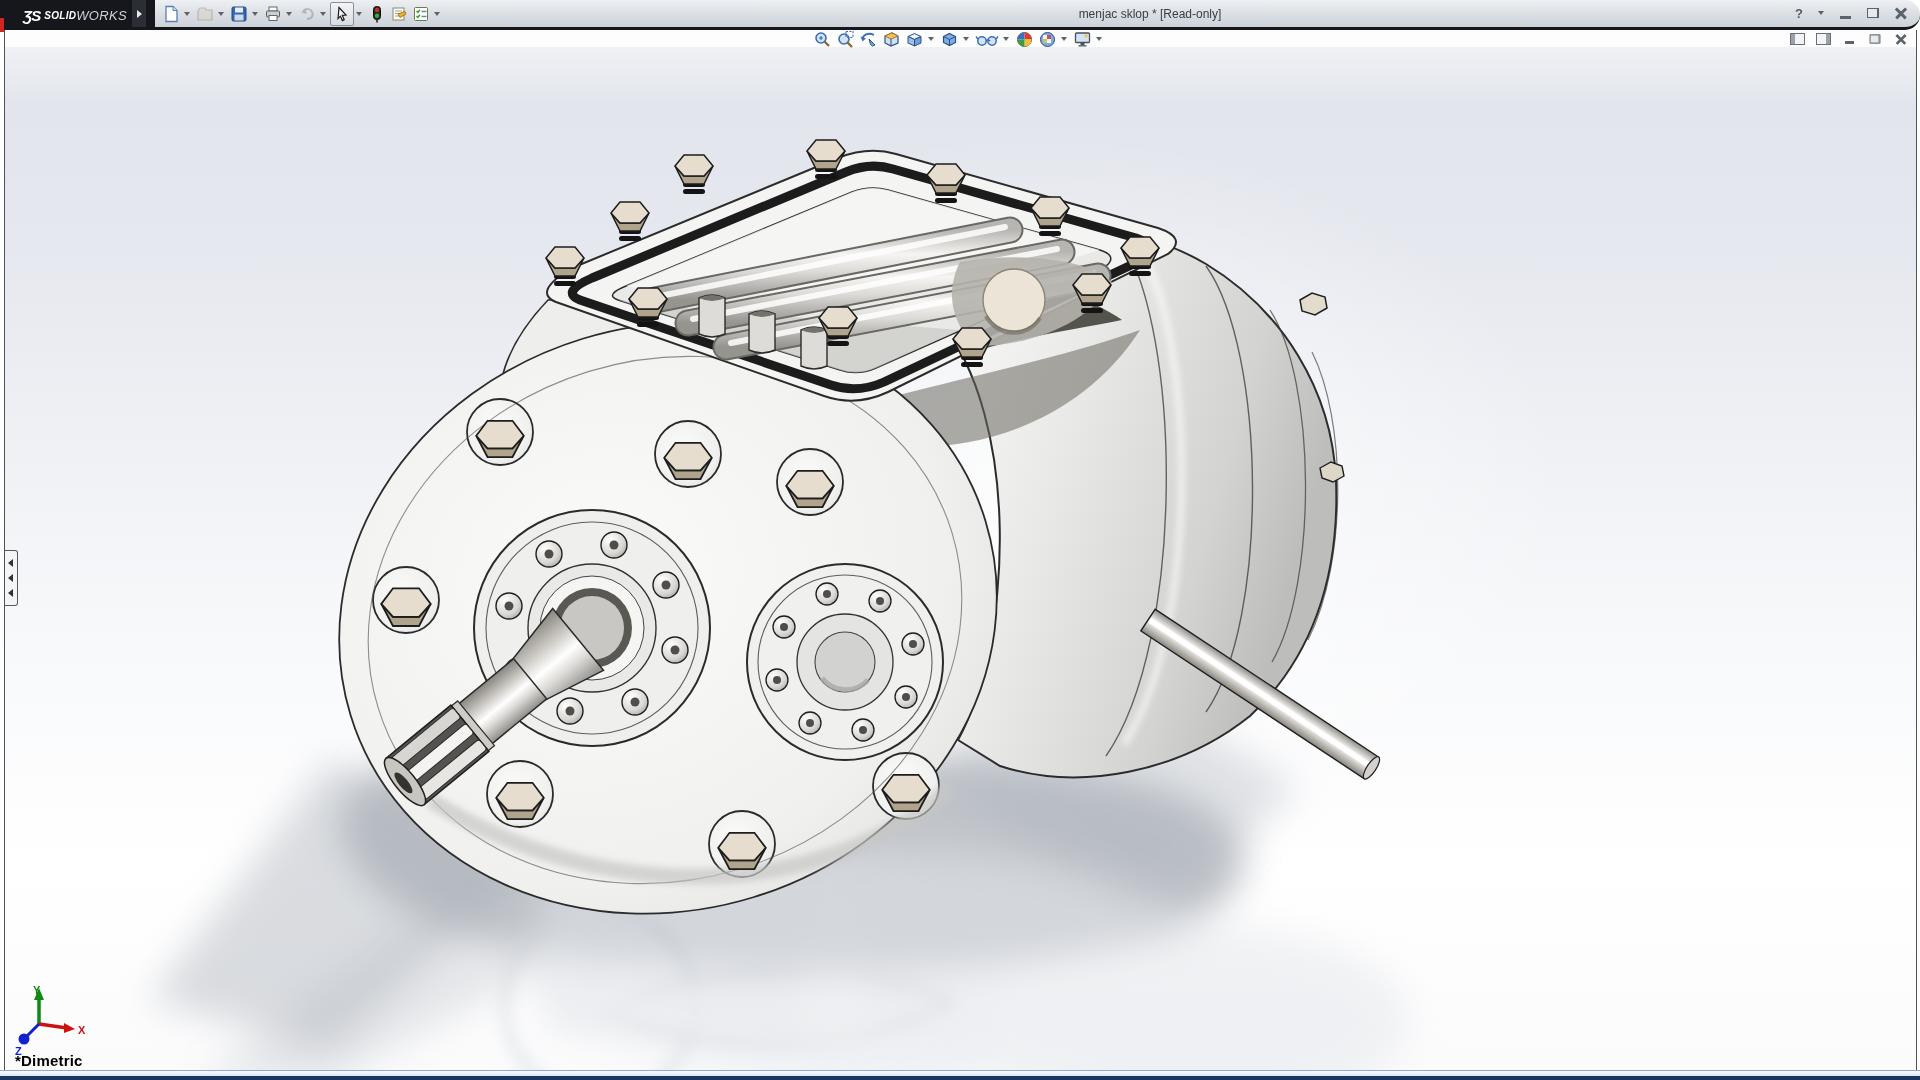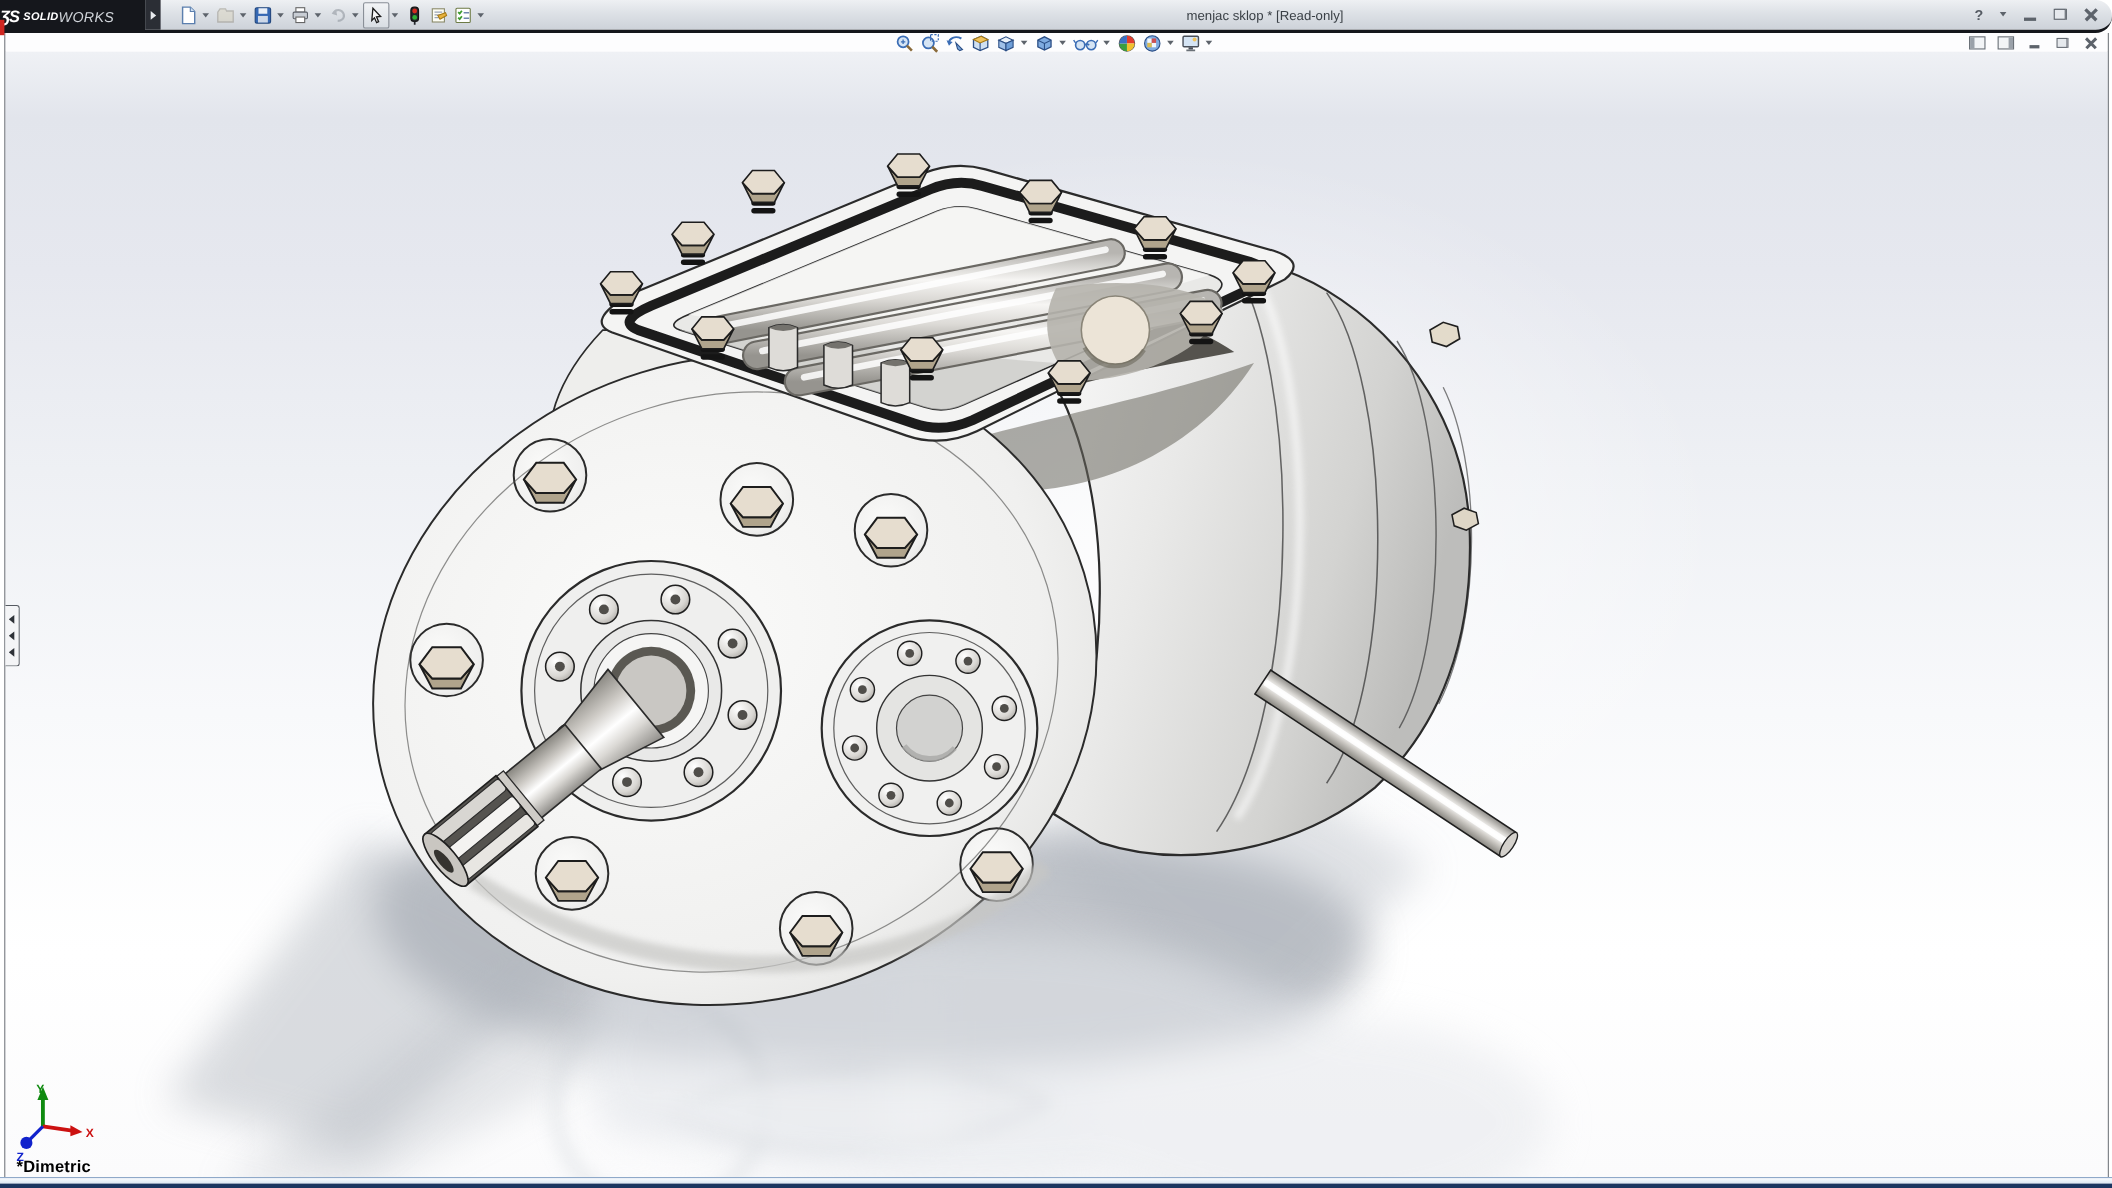--- a/index.html
+++ b/index.html
@@ -2,21 +2,21 @@
 <html><head>
 <meta charset="utf-8">
 <style>
   html,body{margin:0;padding:0;width:1920px;height:1080px;overflow:hidden;
     font-family:"Liberation Sans",sans-serif;background:#fff;}
   
   .titlebar{position:absolute;left:0;top:0;right:0;height:27px;
     background:linear-gradient(180deg,#eef0f3 0%,#dde1e6 45%,#cdd2d9 100%);
     border-bottom:3px solid #14161b;z-index:40;border-radius:15px;}
   .logo-block{position:absolute;left:0;top:0;width:132px;height:30px;background:#15171c;
-    display:flex;align-items:center;padding-left:0;z-index:45;}
+    display:flex;align-items:center;padding-left:23px;z-index:45;}
   .logo-mark{color:#fff;font-style:italic;font-weight:bold;font-size:15px;letter-spacing:-1px;margin-right:4px;}
   .logo-bold{color:#fff;font-weight:bold;font-size:10px;font-style:italic;letter-spacing:.3px;}
   .logo-light{color:#cfd3d8;font-size:13px;font-style:italic;letter-spacing:.3px;}
   .logo-expand{position:absolute;left:132px;top:0;width:14px;height:27px;background:#2b2e35;
     display:flex;align-items:center;justify-content:center;z-index:45;cursor:pointer;}
   .logo-expand .tri{width:0;height:0;border-top:4px solid transparent;border-bottom:4px solid transparent;border-left:5px solid #e8eaee;}
   .red-accent{position:absolute;left:0;top:18px;width:4px;height:14px;background:#cf2621;z-index:60;}
   .tb-tools{position:absolute;left:160px;top:2px;height:23px;display:flex;align-items:center;z-index:46;}
   .tbtn{height:22px;display:flex;align-items:center;padding:0 2px;border-radius:2px;}
   .tbtn.disabled{opacity:.45;}

